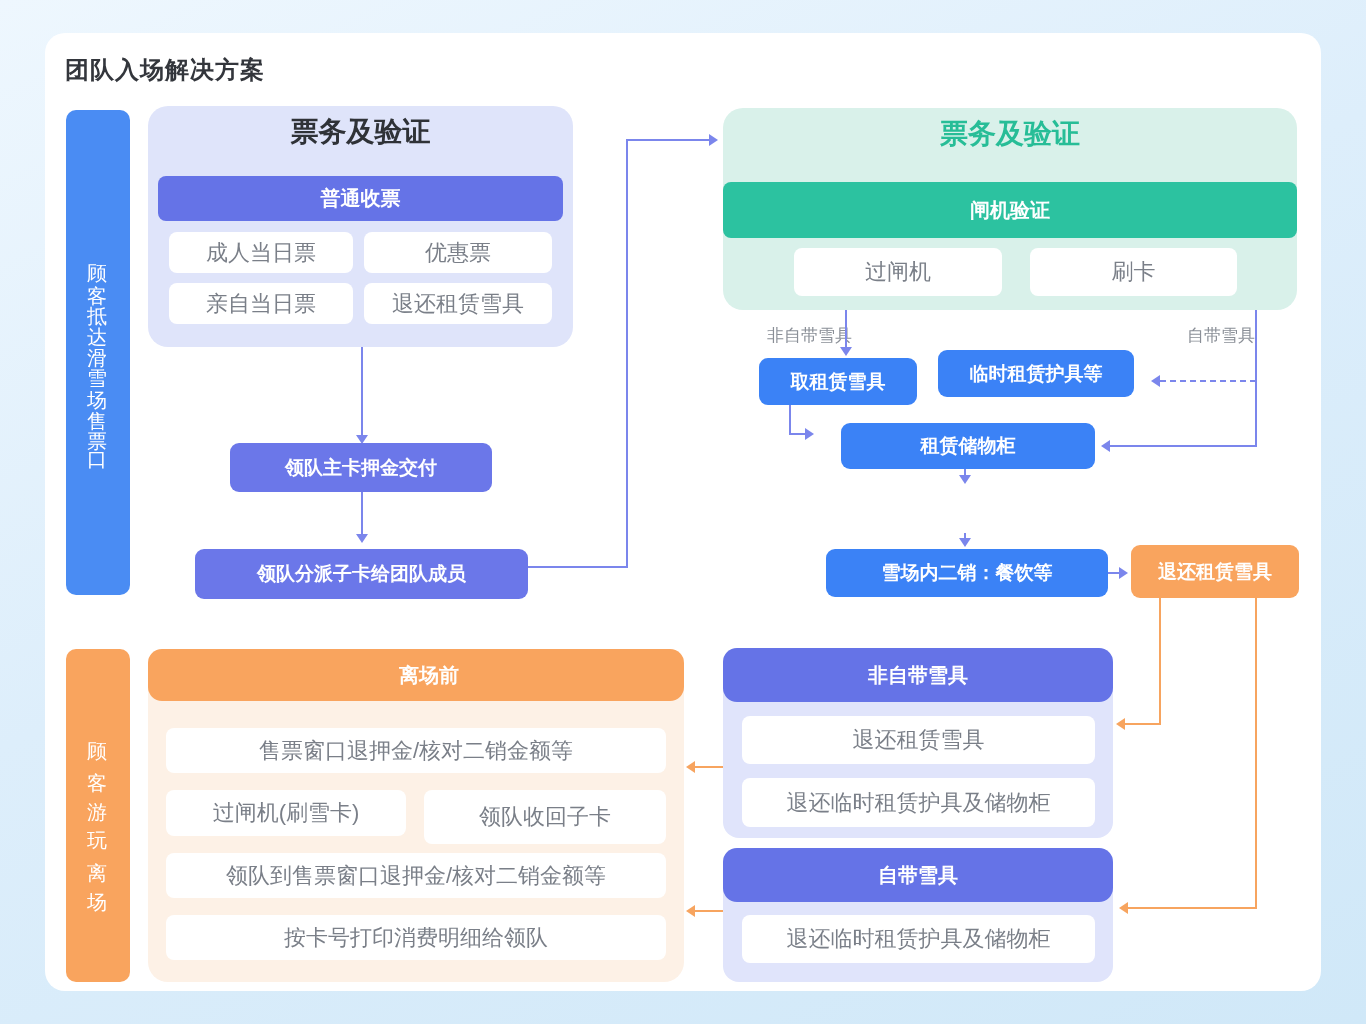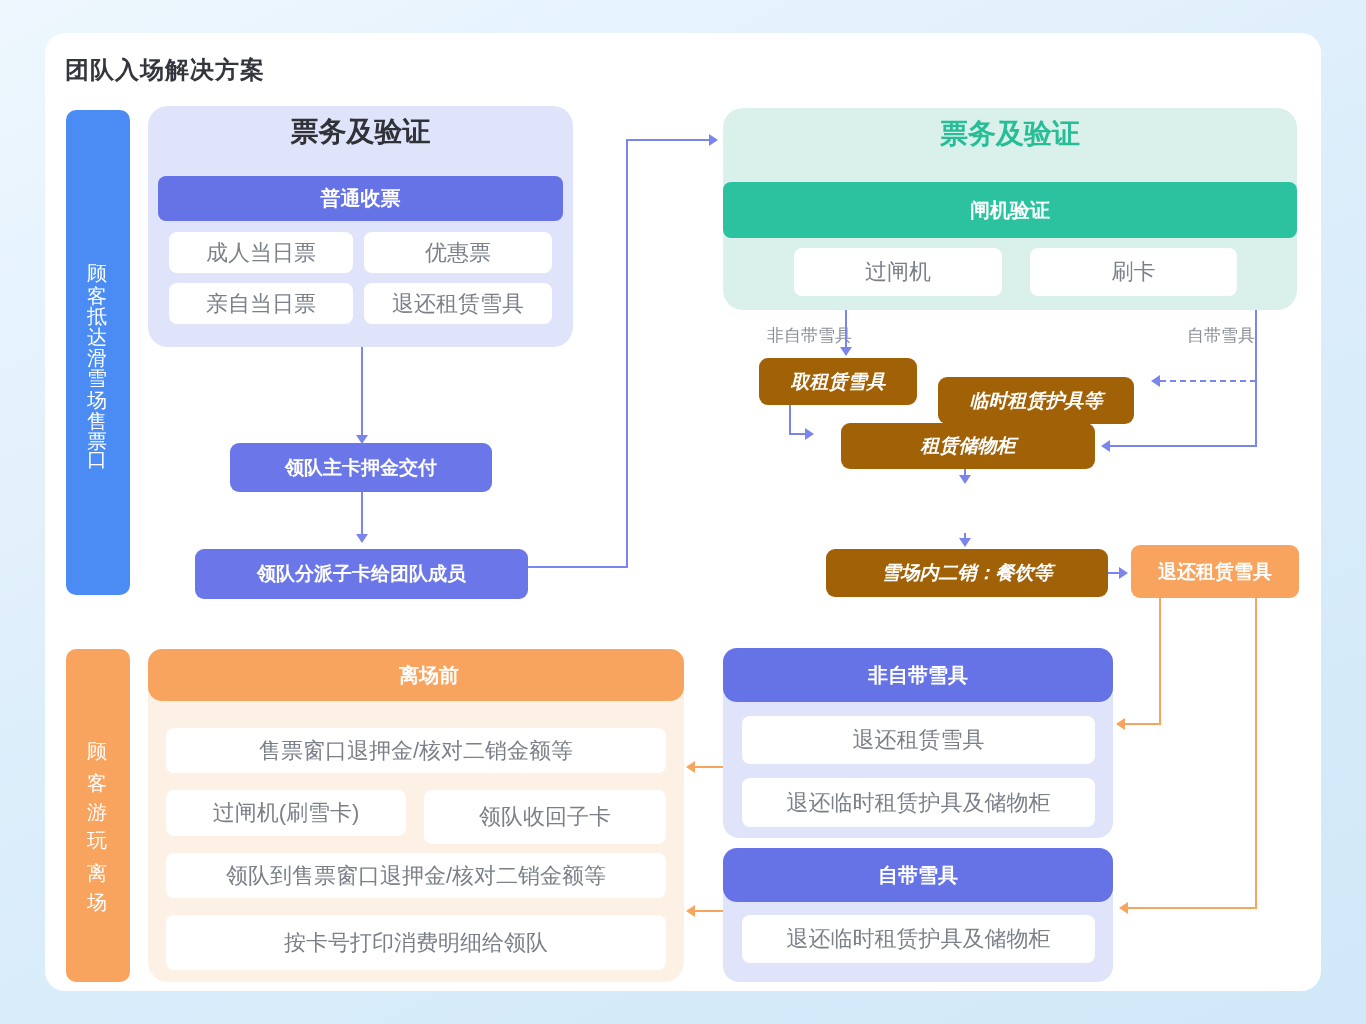--- a/index.html
+++ b/index.html
@@ -54,21 +54,21 @@
     position:absolute;background:#ffffff;border-radius:8px;
     display:flex;align-items:center;justify-content:center;
     color:#7a7f88;font-size:22px;
   }
   .node{
     position:absolute;border-radius:9px;
     display:flex;align-items:center;justify-content:center;
     color:#ffffff;font-size:19px;font-weight:bold;
   }
   .node-indigo{background:#6b77e9;}
-  .node-purple{background:#a16207;font-style:italic;}
+  .node-purple{background:#3b82f6;}
   .node-orange{background:#f9a45e;}
   .flow-label{
     position:absolute;color:#8a8f97;font-size:17px;white-space:nowrap;
   }
   
   .ln{position:absolute;background:#7b86ec;}
   .ln-o{position:absolute;background:#f7a45f;}
   .ln-dash{position:absolute;border-top:2px dashed #7b86ec;background:none;}
   .head{position:absolute;width:0;height:0;border:solid transparent;}
   .hd-down-p{border-width:9px 6px 0 6px;border-top-color:#7b86ec;}
@@ -126,21 +126,21 @@
   <div class="head hd-down-p" style="left:840px;top:347px;"></div>
 
   <div class="ln" style="left:1255px;top:310px;width:2px;height:137px;"></div>
   <div class="ln" style="left:1110px;top:445px;width:147px;height:2px;"></div>
   <div class="head hd-left-p" style="left:1101px;top:440px;"></div>
 
   <div class="ln-dash" style="left:1160px;top:380px;width:96px;"></div>
   <div class="head hd-left-p" style="left:1151px;top:375px;"></div>
 
   <div class="node node-purple" style="left:759px;top:358px;width:158px;height:47px;">取租赁雪具</div>
-  <div class="node node-purple" style="left:938px;top:377px;width:196px;height:47px;">临时租赁护具等</div>
+  <div class="node node-purple" style="left:938px;top:350px;width:196px;height:47px;">临时租赁护具等</div>
 
   <div class="ln" style="left:789px;top:405px;width:2px;height:30px;"></div>
   <div class="ln" style="left:789px;top:433px;width:17px;height:2px;"></div>
   <div class="head hd-right-p" style="left:805px;top:428px;"></div>
 
   <div class="node node-purple" style="left:841px;top:423px;width:254px;height:46px;">租赁储物柜</div>
 
   <div class="ln" style="left:964px;top:469px;width:2px;height:7px;"></div>
   <div class="head hd-down-p" style="left:959px;top:475px;"></div>
 
@@ -171,21 +171,21 @@
   <div class="vbar vbar-orange" style="left:66px;top:649px;height:333px;">
     <span style="letter-spacing:30px;">顾客游玩离场</span>
   </div>
 
   <div class="panel panel-peach" style="left:148px;top:649px;width:536px;height:333px;">
     <div class="bar-hdr bar-orange abs" style="left:0;top:0;width:536px;height:52px;">离场前</div>
     <div class="white-item" style="left:18px;top:79px;width:500px;height:45px;">售票窗口退押金/核对二销金额等</div>
     <div class="white-item" style="left:18px;top:141px;width:240px;height:46px;">过闸机(刷雪卡)</div>
     <div class="white-item" style="left:276px;top:141px;width:242px;height:54px;">领队收回子卡</div>
     <div class="white-item" style="left:18px;top:204px;width:500px;height:45px;">领队到售票窗口退押金/核对二销金额等</div>
-    <div class="white-item" style="left:18px;top:266px;width:500px;height:55px;">按卡号打印消费明细给领队</div>
+    <div class="white-item" style="left:18px;top:266px;width:500px;height:45px;">按卡号打印消费明细给领队</div>
   </div>
 
   <div class="panel panel-lavender" style="left:723px;top:648px;width:390px;height:190px;border-radius:16px;background:#e0e4fb;">
     <div class="bar-hdr bar-indigo hdr-cap abs" style="left:0;top:0;width:390px;height:54px;">非自带雪具</div>
     <div class="white-item" style="left:19px;top:68px;width:353px;height:48px;">退还租赁雪具</div>
     <div class="white-item" style="left:19px;top:130px;width:353px;height:49px;">退还临时租赁护具及储物柜</div>
   </div>
 
   <div class="panel panel-lavender" style="left:723px;top:848px;width:390px;height:134px;border-radius:16px;background:#e0e4fb;">
     <div class="bar-hdr bar-indigo hdr-cap abs" style="left:0;top:0;width:390px;height:54px;">自带雪具</div>

